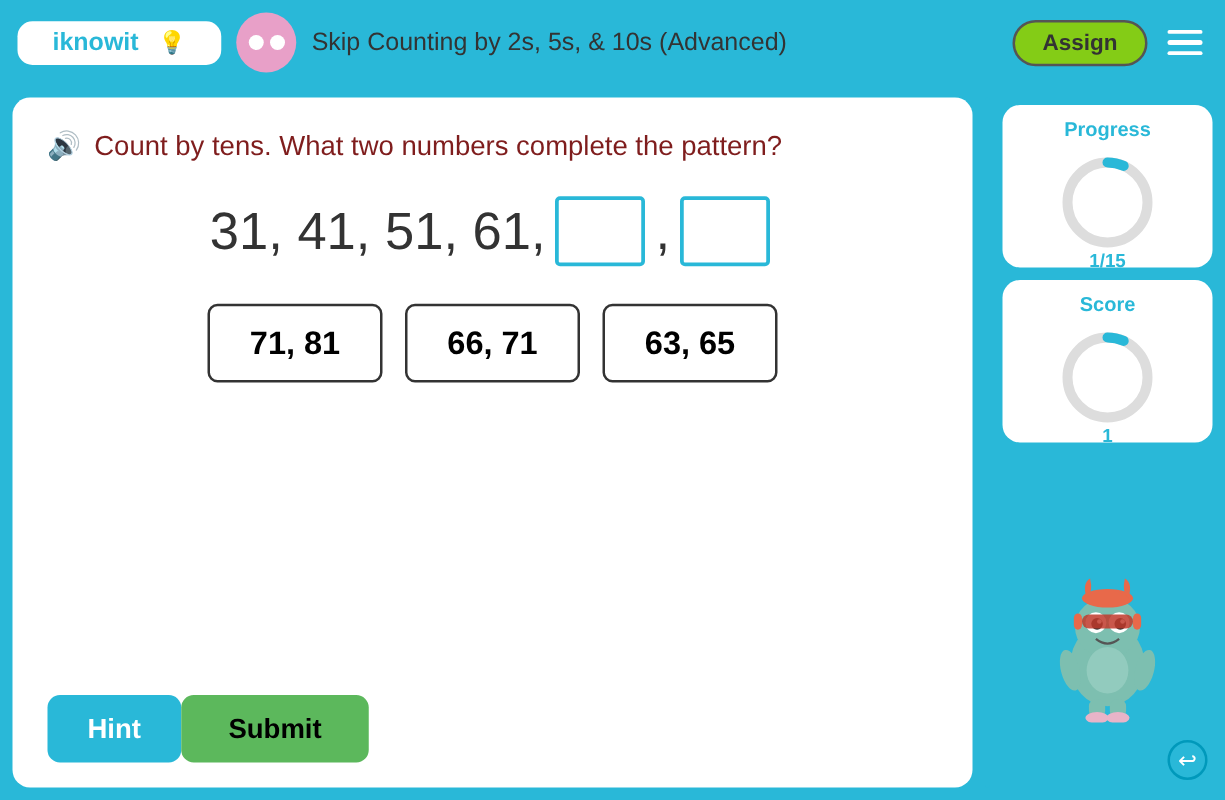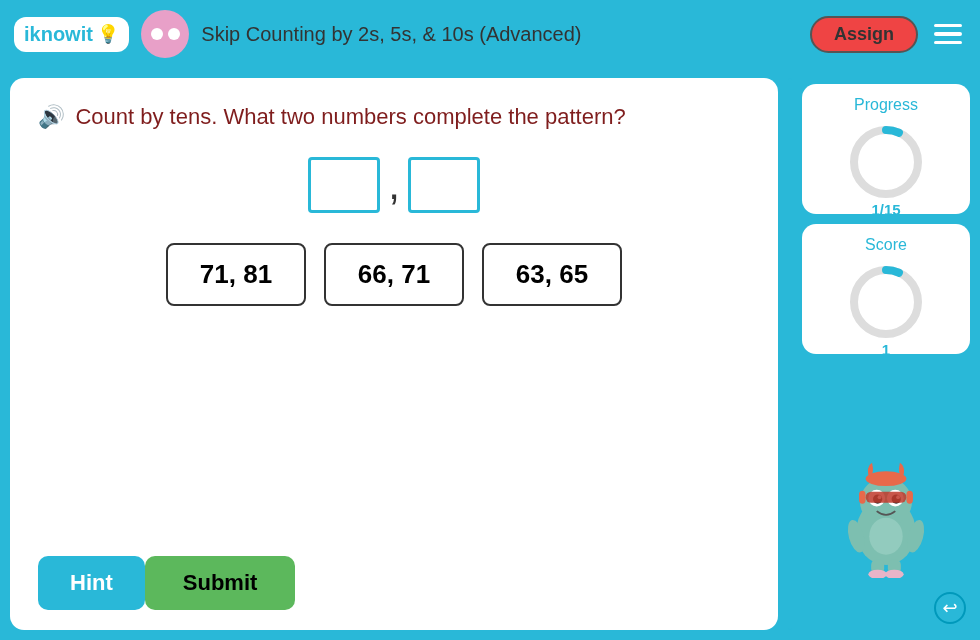--- a/index.html
+++ b/index.html
@@ -18,27 +18,27 @@
       align-items: center;
       background: #29b8d8;
       padding: 8px 14px;
       height: 68px;
       gap: 12px;
     }
 
     .logo-box {
       background: white;
       border-radius: 12px;
-      padding: 6px 10px;
+      padding: 6px 28px;
       font-size: 20px;
       font-weight: bold;
       color: #29b8d8;
       display: flex;
       align-items: center;
-      gap: 4px;
+      gap: 16px;
     }
     .logo-box .bulb {
       font-size: 18px;
     }
 
     .avatar-circle {
       width: 48px;
       height: 48px;
       border-radius: 50%;
       background: #e8a0c8;
@@ -57,21 +57,21 @@
     }
 
     .header-title {
       flex: 1;
       font-size: 20px;
       color: #333;
       font-weight: 500;
     }
 
     .assign-btn {
-      background: #ef4444;
+      background: #84cc16;
       border: 2.5px solid #555;
       border-radius: 20px;
       padding: 6px 22px;
       font-size: 18px;
       font-weight: bold;
       cursor: pointer;
       color: #333;
     }
 
     .hamburger-btn {
@@ -214,21 +214,21 @@
       width: 100%;
       padding: 12px 10px;
       display: flex;
       flex-direction: column;
       align-items: center;
       gap: 8px;
     }
 
     .card-label {
       font-size: 16px;
-      font-weight: normal;
+      font-weight: bold;
       color: #29b8d8;
     }
 
     
     .ring-container {
       position: relative;
       width: 80px;
       height: 80px;
     }
     .ring-container svg {
@@ -312,20 +312,21 @@
 <div class="main">
 
   <div class="content-panel">
 
     <div class="question-area">
       <span class="sound-icon">🔊</span>
       <span class="question-text">Count by tens. What two numbers complete the pattern?</span>
     </div>
 
     <div class="pattern-display">
+      <span>31, 41, 51, 61,</span>
       <span class="blank-box"></span>
       <span style="font-size:42px;color:#333;">,</span>
       <span class="blank-box"></span>
     </div>
 
     <div class="answer-choices">
       <button class="choice-btn">
         <span>71, 81</span>
       </button>
       <button class="choice-btn">

